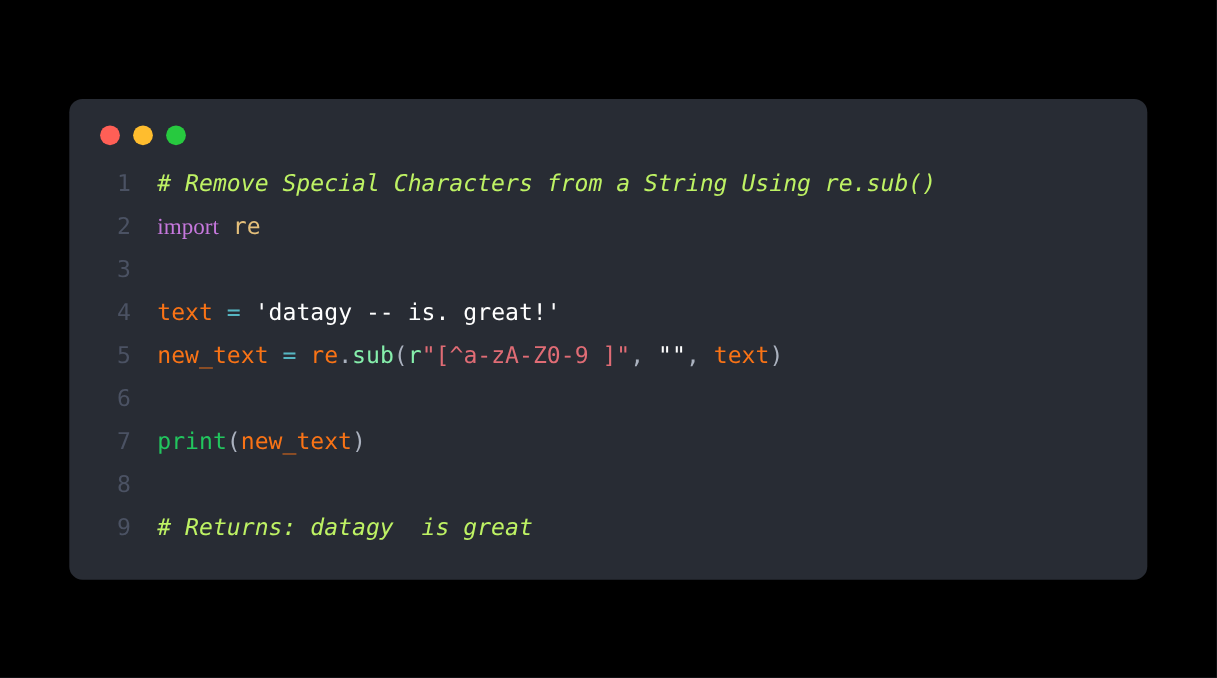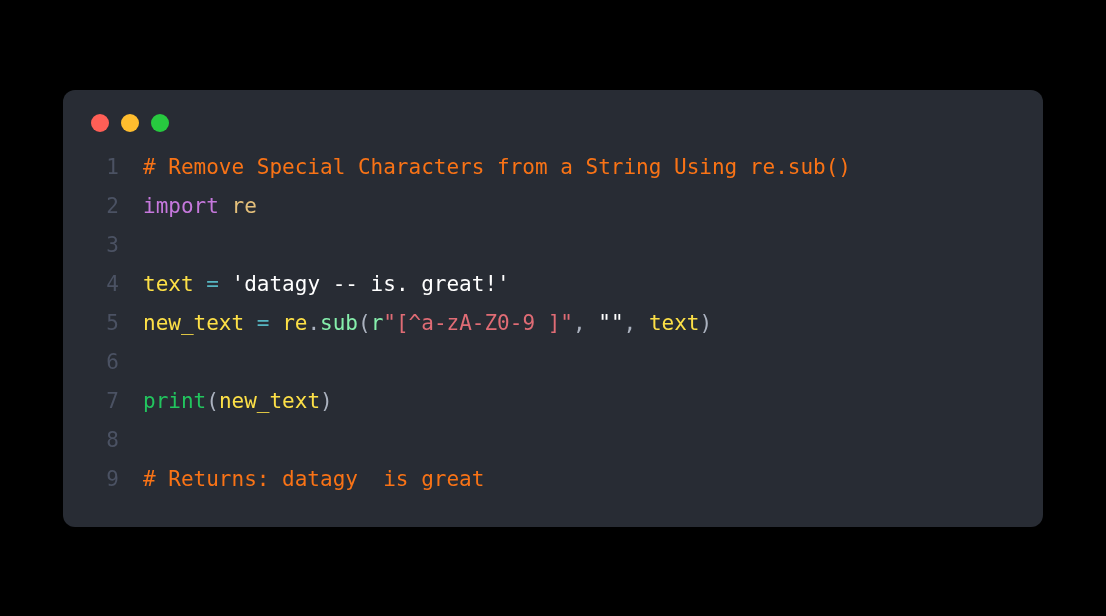--- a/index.html
+++ b/index.html
@@ -48,24 +48,24 @@
       color: #4b5263;
       width: 28px;
       text-align: right;
       margin-right: 24px;
       user-select: none;
       flex-shrink: 0;
     }
     .code-content {
       white-space: pre;
     }
-    .tok-comment { color: #f97316; }
-    .tok-keyword { color: #c678dd; }
+    .tok-comment { color: #bef264; font-style: italic; }
+    .tok-keyword { color: #c678dd; font-family: Liberation Serif, serif; }
     .tok-module { color: #e5c07b; }
-    .tok-ident { color: #fde047; }
+    .tok-ident { color: #f97316; }
     .tok-op { color: #56b6c2; }
     .tok-string { color: #ffffff; }
     .tok-func { color: #86efac; }
     .tok-builtin { color: #22c55e; }
     .tok-plain { color: #abb2bf; }
     .tok-punct { color: #abb2bf; }
     .tok-regex { color: #e06c75; }
   </style>
 </head>
 <body>

